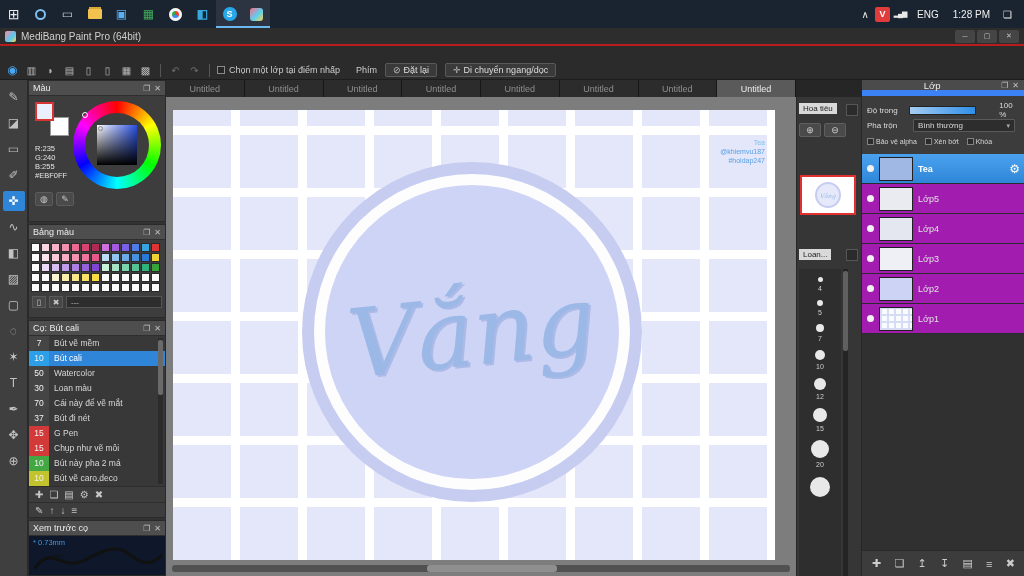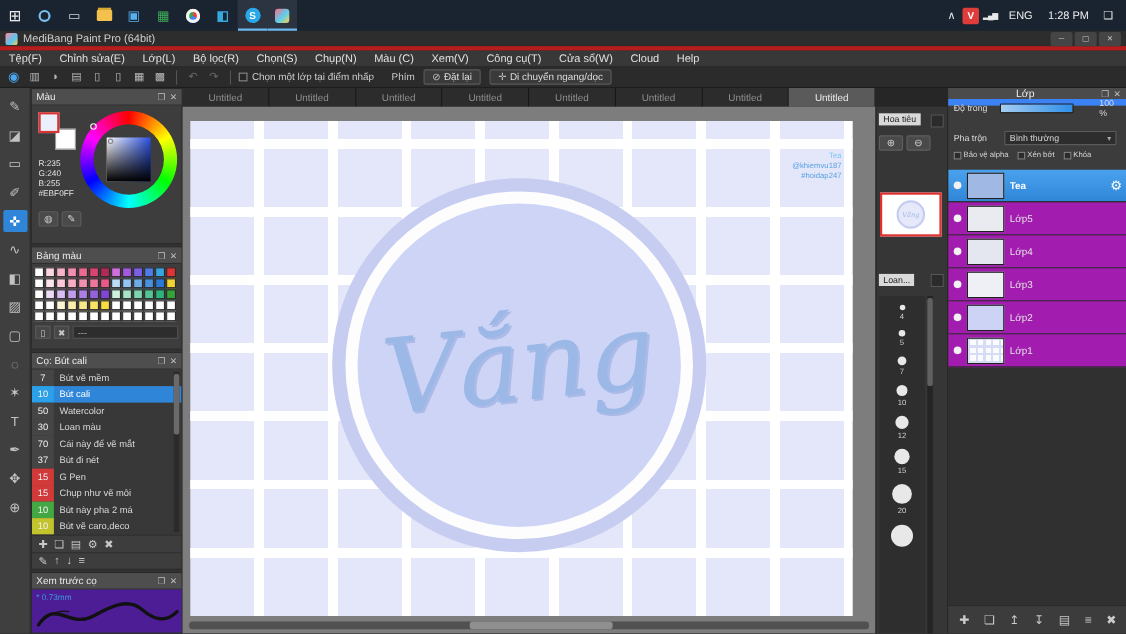--- a/index.html
+++ b/index.html
@@ -29,21 +29,21 @@
       background:linear-gradient(135deg,#ff6a88 0%,#5ad0f0 55%,#ffd24a 100%)}
   .tray{margin-left:auto;display:flex;align-items:center;height:28px;padding-right:6px}
   .tr-ico{display:flex;align-items:center;justify-content:center;width:20px;color:#e8e8e8;font-size:10px;cursor:pointer}
   .tr-network{font-size:7px;letter-spacing:-1px}
   .tr-vlc{width:15px;height:15px;background:#e03c3c;border-radius:2px;color:#fff;font-size:9px;font-weight:bold}
   .tray-text{color:#f0f0f0;font-size:10px;margin:0 7px;cursor:default}
   .tray-glyph{color:#e8e8e8;font-size:10px;margin:0 6px;cursor:pointer}
 
   
   .titlebar{position:absolute;left:0;top:28px;width:1024px;height:18px;background:#2d2d2d;
-            border-bottom:4px solid #b91c1c;display:flex;align-items:center;padding:0 5px}
+            border-bottom:2px solid #b91c1c;display:flex;align-items:center;padding:0 5px}
   .app-ico{width:11px;height:11px;border-radius:2px;margin-right:5px;
            background:linear-gradient(135deg,#ff8aa0,#57c7f0 60%,#ffd24a)}
   .title-text{font-size:10px;color:#cfcfcf}
   .win-btns{margin-left:auto;display:flex;gap:2px}
   .win-btn{width:20px;height:13px;background:#454545;border-radius:2px;color:#c4c4c4;font-size:7px;
            display:flex;align-items:center;justify-content:center;cursor:pointer}
 
   
   .menubar{position:absolute;left:0;top:46px;width:1024px;height:15px;background:#383838;
            display:flex;align-items:center;border-bottom:1px solid #2a2a2a}
@@ -116,21 +116,21 @@
   .brush-row.selected{background:#2f86d8}
   .b-num{width:20px;text-align:center;font-size:8.5px;color:#f2f2f2;line-height:15px}
   .b-name{flex:1;font-size:8.5px;color:#d8d8d8;line-height:15px;padding-left:5px;white-space:nowrap;overflow:hidden}
   .brush-row.selected .b-name{color:#fff}
   .brush-scroll{position:absolute;right:2px;top:17px;width:5px;height:146px;background:#2b2b2b}
   .bs-thumb{position:absolute;left:0;top:2px;width:5px;height:55px;background:#6a6a6a;border-radius:2px}
   .brush-foot{display:flex;align-items:center;gap:6px;height:16px;padding:0 6px;border-top:1px solid #2e2e2e}
   .bf-ico{color:#c6c6c6;font-size:10px;cursor:pointer}
 
   .preview-panel{top:440px;height:56px}
-  .pv-body{position:relative;height:39px;background:#4c1d95;overflow:hidden}
+  .pv-body{position:relative;height:39px;background:#0f172a;overflow:hidden}
   .pv-label{position:absolute;left:4px;top:2px;font-size:7.5px;color:#3f97e0;z-index:2}
   .pv-svg{position:absolute;left:0;top:4px}
 
   
   .canvas-area{position:absolute;left:166px;top:97px;width:630px;height:479px;background:#7d7d7d;overflow:hidden}
   .canvas{position:absolute;left:7px;top:13px;width:602px;height:450px;background-color:#e3e7f9;cursor:crosshair;
       background-image:
         repeating-linear-gradient(90deg,rgba(0,0,0,0) 0 58px,#ffffff 58px 67px),
         repeating-linear-gradient(0deg,rgba(0,0,0,0) 0 53px,#ffffff 53px 62px)}
   .circle{position:absolute;left:129px;top:52px;width:340px;height:340px;border-radius:50%;background:#c7cdf1}
@@ -251,34 +251,20 @@
   <div class="titlebar">
     <span class="app-ico"></span>
     <span class="title-text">MediBang Paint Pro (64bit)</span>
     <div class="win-btns">
       <span class="win-btn">─</span>
       <span class="win-btn">▢</span>
       <span class="win-btn">✕</span>
     </div>
   </div>
 
-  <div class="menubar">
-      <div class="menu-item">Tệp(F)</div>
-      <div class="menu-item">Chỉnh sửa(E)</div>
-      <div class="menu-item">Lớp(L)</div>
-      <div class="menu-item">Bộ lọc(R)</div>
-      <div class="menu-item">Chọn(S)</div>
-      <div class="menu-item">Chụp(N)</div>
-      <div class="menu-item">Màu (C)</div>
-      <div class="menu-item">Xem(V)</div>
-      <div class="menu-item">Công cụ(T)</div>
-      <div class="menu-item">Cửa sổ(W)</div>
-      <div class="menu-item">Cloud</div>
-      <div class="menu-item">Help</div>
-    </div>
 
   <div class="toolbar">
     <div class="tbi-group">
         <div class="tbi on">◉</div>
         <div class="tbi">▥</div>
         <div class="tbi">◗</div>
         <div class="tbi">▤</div>
         <div class="tbi">▯</div>
         <div class="tbi">▯</div>
         <div class="tbi">▦</div>
@@ -592,21 +578,21 @@
       <div class="ss-thumb"></div>
     </div>
   </div>
 
   <div class="layer-panel">
     <div class="lp-head">
       <span class="lp-title">Lớp</span>
       <span class="ph-ico">❐</span>
       <span class="ph-ico">✕</span>
     </div>
-    <div class="lp-row" style="top:9px">
+    <div class="lp-row" style="top:21px">
       <span class="lp-label">Độ trong</span>
       <span class="op-slider"></span>
       <span class="op-value">100 %</span>
     </div>
     <div class="lp-row" style="top:39px">
       <span class="lp-label">Pha trộn</span>
       <span class="blend-select">
         <span class="blend-text">Bình thường</span>
         <span class="blend-caret">▾</span>
       </span>

